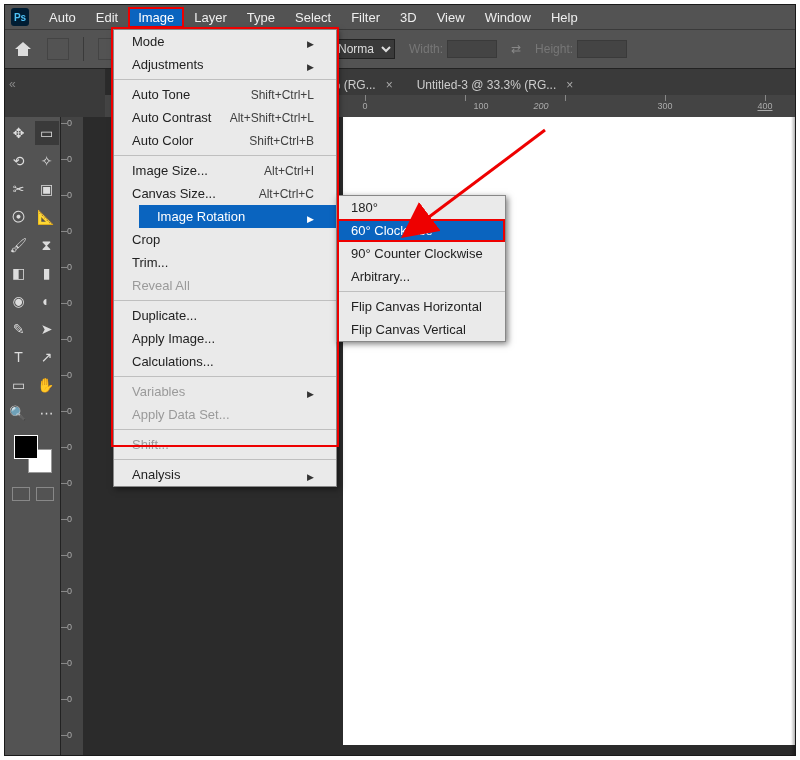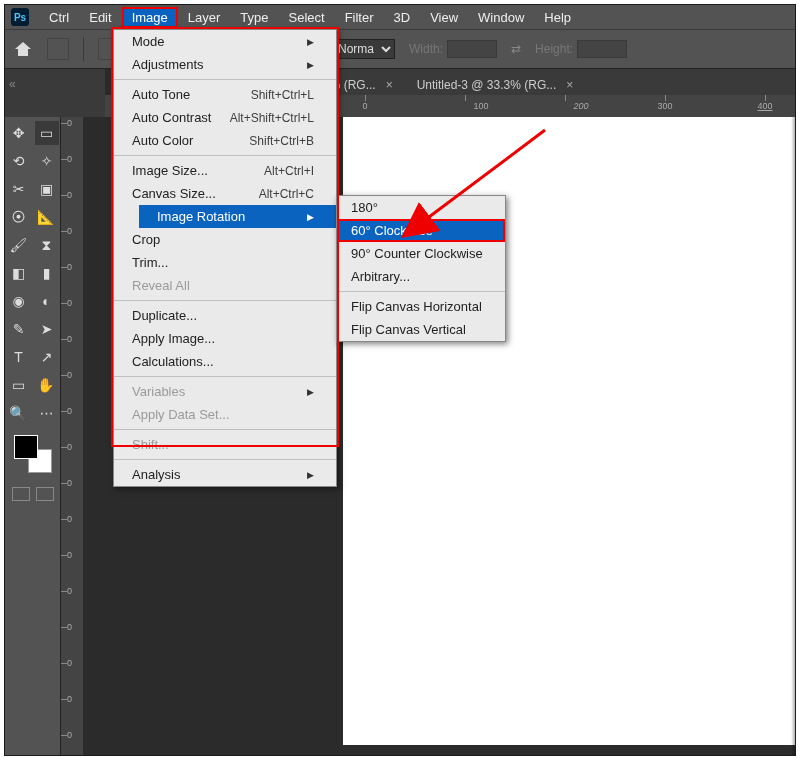--- a/index.html
+++ b/index.html
@@ -46,21 +46,21 @@
   .belowtools .bt{ width:18px;height:14px;border:1px solid #888;}
   .vruler{ width:22px; background:#444; position:relative; color:#aaa; font-size:9px;}
   .vruler .tk{ position:absolute; left:0;width:6px;border-top:1px solid #888;}
   .vruler .lb{ position:absolute; left:6px; transform:translateY(-50%);}
   .stage{ flex:1; background:#2b2b2b; position:relative;}
   .canvas{ position:absolute; left:260px; top:0; right:0; bottom:10px; background:#fff;}
   .shadow{ position:absolute; right:0; top:0; bottom:0; width:4px; background:linear-gradient(to left,rgba(0,0,0,.3),transparent);}
   
   .ddmenu{ position:absolute; left:108px; top:24px; width:224px; background:#eaeaea; color:#222; border:1px solid #888; box-shadow:2px 2px 6px rgba(0,0,0,.5); font-size:13px; z-index:10;}
   .redframe{ position:absolute; left:106px; top:22px; width:228px; height:420px; border:2px solid #e00; pointer-events:none; z-index:20;}
-  .ddmenu .row{ display:flex; justify-content:space-between; align-items:center; padding:4px 22px 4px 18px; white-space:nowrap;}
+  .ddmenu .row{ display:flex; justify-content:space-between; align-items:flex-end; padding:4px 22px 4px 18px; white-space:nowrap;}
   .ddmenu .row.sub::after{ content:"▶"; font-size:9px; color:#333; margin-left:6px;}
   .ddmenu .row.hl{ background:#0a64bf; color:#fff;margin-left:25px;}
   .ddmenu .row.hl.sub::after{ color:#fff;}
   .ddmenu .row.dis{ color:#9a9a9a;}
   .ddmenu hr{ border:none;border-top:1px solid #bfbfbf; margin:3px 0;}
   .ddmenu .sc{ color:#404040; font-size:12px;}
   
   .submenu{ position:absolute; left:331px; top:190px; width:170px; background:#eaeaea; color:#222; border:1px solid #888; box-shadow:2px 2px 6px rgba(0,0,0,.5); font-size:13px; z-index:15;}
   .submenu .row{ padding:4px 14px;}
   .submenu .row.hl{ background:#0a64bf;color:#fff; outline:2px solid #e00; outline-offset:-2px;}
@@ -70,21 +70,21 @@
   .arrow svg{ overflow:visible;}
 </style>
 </head>
 <body>
 
 <div class="app">
 
   <div class="menubar">
     <div class="ps">Ps</div>
     <div id="menuitems" style="display: flex;">
-        <div class="mi">Ctrl</div>
+        <div class="mi">Auto</div>
         <div class="mi">Edit</div>
         <div class="mi open">Image</div>
         <div class="mi">Layer</div>
         <div class="mi">Type</div>
         <div class="mi">Select</div>
         <div class="mi">Filter</div>
         <div class="mi">3D</div>
         <div class="mi">View</div>
         <div class="mi">Window</div>
         <div class="mi">Help</div>
@@ -141,21 +141,21 @@
   </div>
 
   <div class="rulerrow">
     <div class="corner"></div>
     <div class="hruler" id="hruler">
         <div class="tick" style="left: 260px;"></div>
         <div class="lab" style="left: 260px;">0</div>
         <div class="tick" style="left: 360px;"></div>
         <div class="lab" style="left: 376px;">100</div>
         <div class="tick" style="left: 460px;"></div>
-        <div class="lab" style="left: 476px; font-style: italic;">200</div>
+        <div class="lab" style="left: 436px; font-style: italic;">200</div>
         <div class="tick" style="left: 560px;"></div>
         <div class="lab" style="left: 560px;">300</div>
         <div class="tick" style="left: 660px;"></div>
         <div class="lab" style="left: 660px; text-decoration: underline;">400</div>
       </div>
   </div>
 
   <div class="main">
     <div class="tools">
       <div class="toolgrid" id="toolgrid">

